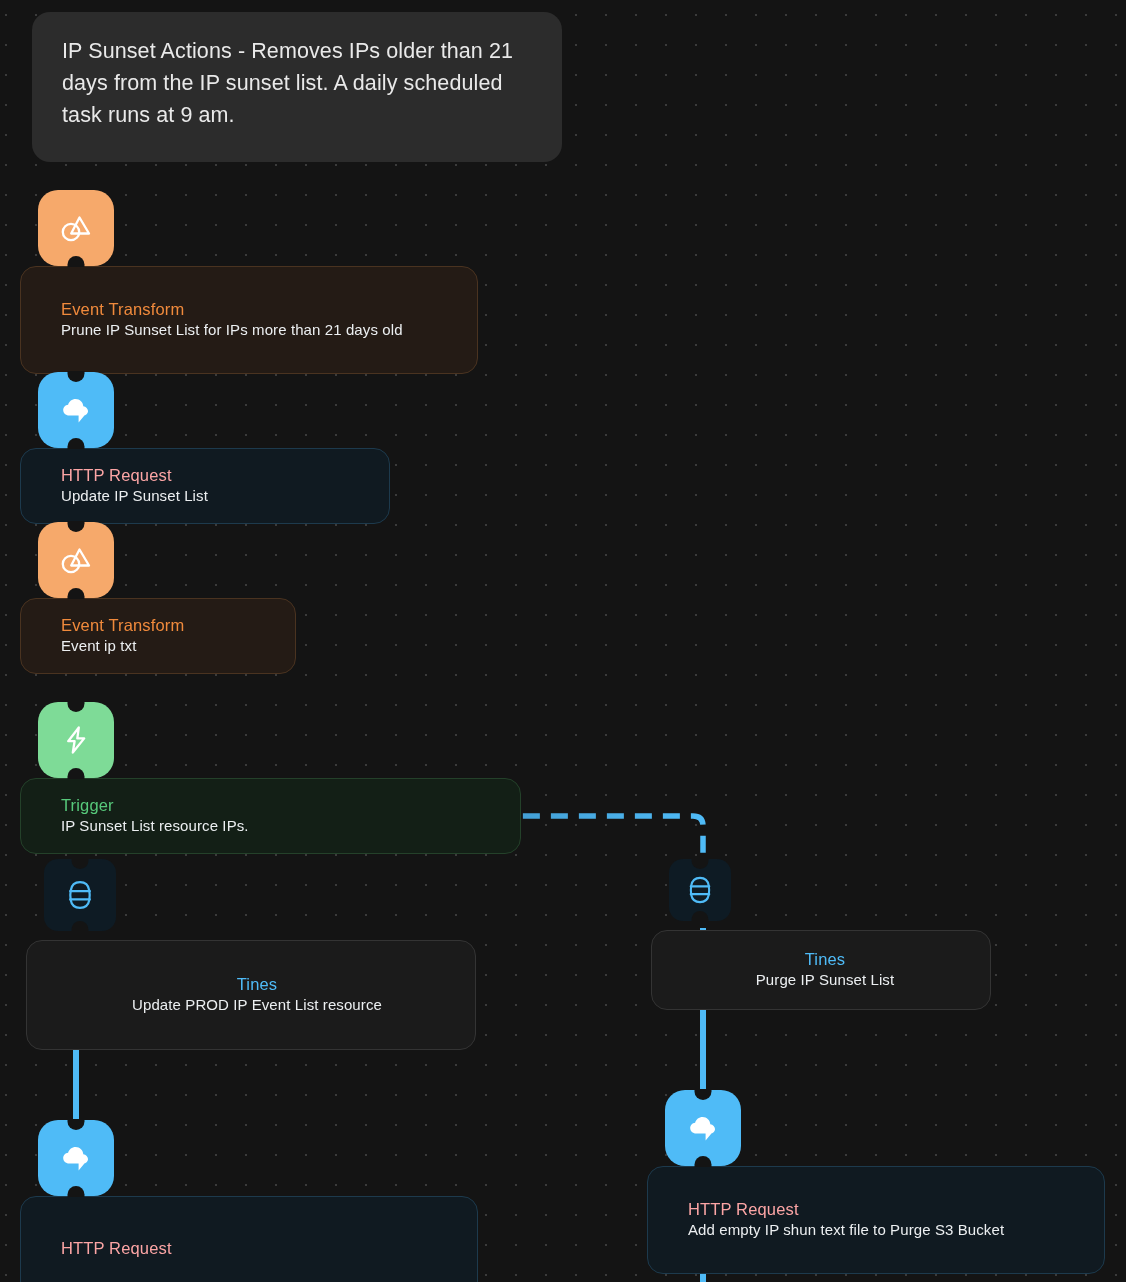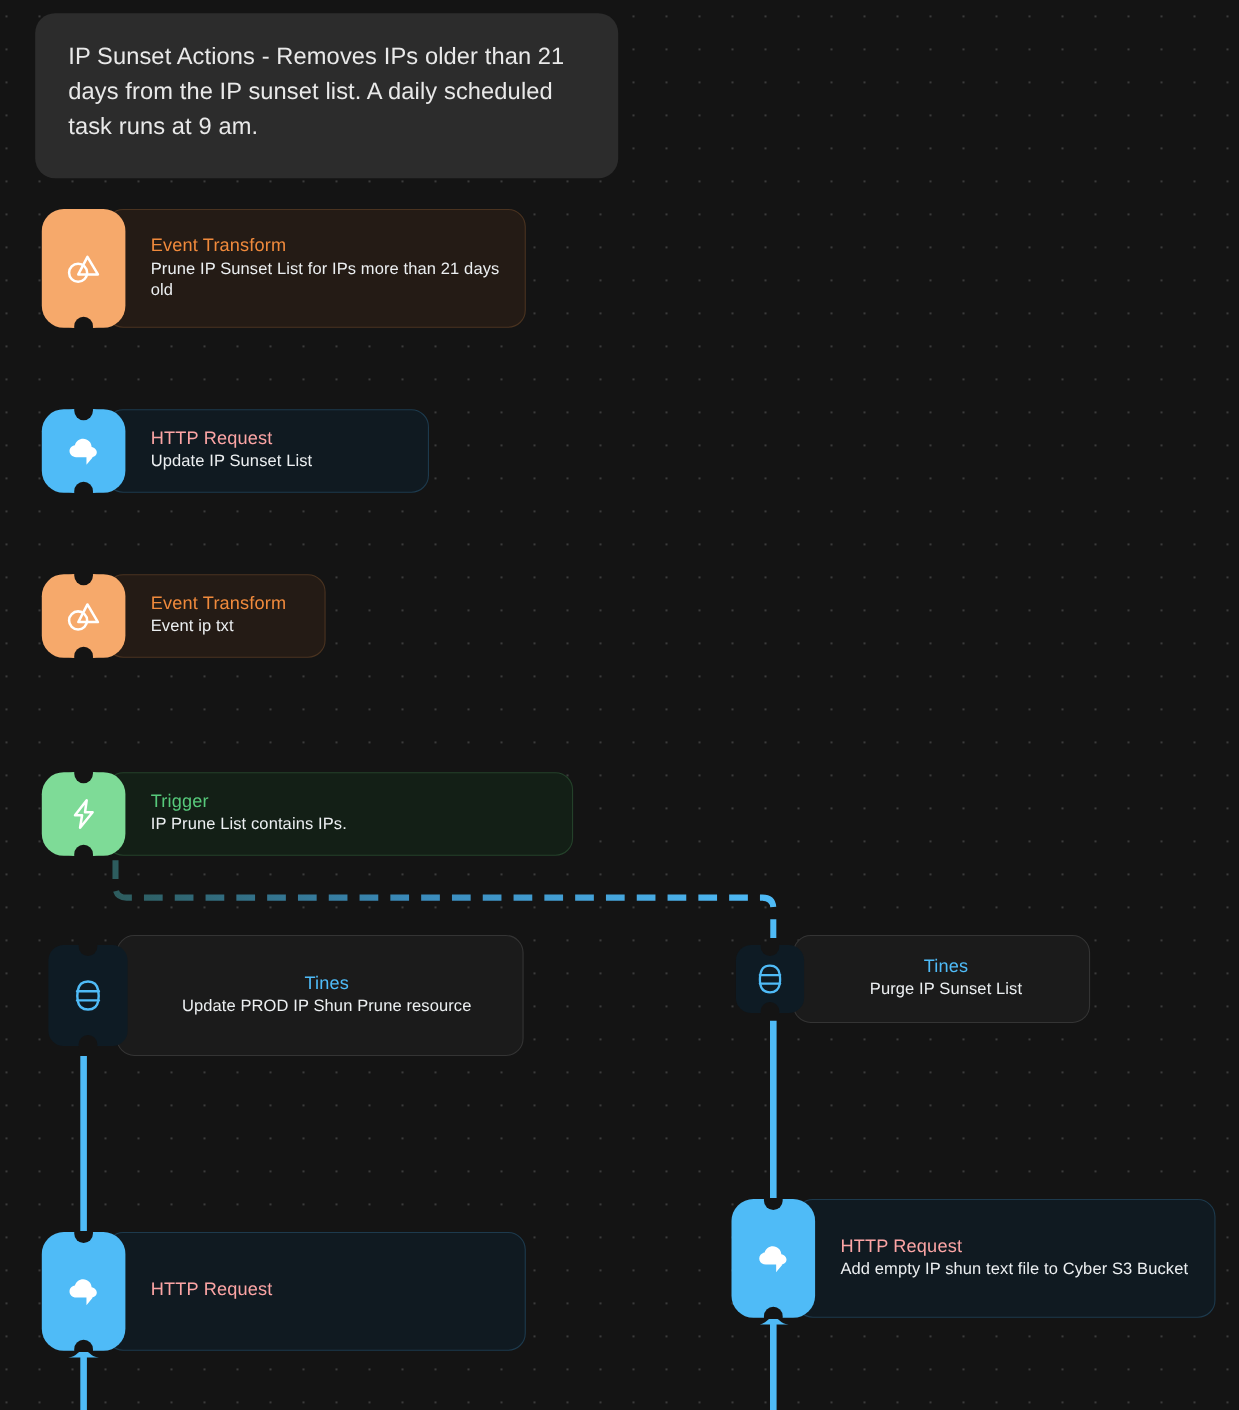--- a/index.html
+++ b/index.html
@@ -34,20 +34,21 @@
     line-height: 1.48;
     letter-spacing: .1px;
   }
 
   
   .node {
     position: absolute;
     display: flex;
     align-items: stretch;
     border-radius: 16px;
+    flex-direction: column;
   }
   .node .body {
     flex: 1;
     border-radius: 16px;
     margin-left: -18px;
     padding: 11px 22px 13px 40px;
     display: flex;
     flex-direction: column;
     justify-content: center;
     min-height: 100%;
@@ -218,37 +219,37 @@
   </div>
 
   <div class="node t-trigger" style="left:38px; top:702px; width:483px; height:76px;">
     <div class="tile">
       <svg width="40" height="40" viewBox="0 0 40 40" fill="none">
         <path d="M22.8 7.5 L12.2 21.2 H18.6 L16.8 32.5 L28.2 18.4 H21.3 Z" stroke="#ffffff" stroke-width="2.3" stroke-linejoin="round" fill="none"></path>
       </svg>
     </div>
     <div class="body">
       <div class="kind">Trigger</div>
-      <div class="title">IP Prune List contains IPs.</div>
+      <div class="title">IP Sunset List resource IPs.</div>
     </div>
   </div>
 
   <div class="node t-tines" style="left:36px; top:850px; width:440px; height:110px;">
     <div class="tile" style="width:72px; flex:0 0 72px; margin:9px 0 9px 8px; border-radius:14px;">
       <svg width="36" height="36" viewBox="0 0 36 36" fill="none">
         <path d="M18 5.2 C23.2 5.2 26.4 8.0 27.3 13.5 C27.9 17.1 27.9 19.9 27.3 23.0
                  C26.4 28.2 23.2 30.8 18 30.8 C12.8 30.8 9.6 28.2 8.7 23.0
                  C8.1 19.9 8.1 17.1 8.7 13.5 C9.6 8.0 12.8 5.2 18 5.2 Z" stroke="#4fbbf7" stroke-width="2.2" fill="none"></path>
         <path d="M8.2 14.2 H27.8" stroke="#4fbbf7" stroke-width="2.2" stroke-linecap="round"></path>
         <path d="M8.2 22.4 H27.8" stroke="#4fbbf7" stroke-width="2.2" stroke-linecap="round"></path>
       </svg>
     </div>
     <div class="body" style="margin-left:-10px; padding-left:34px;">
       <div class="kind">Tines</div>
-      <div class="title">Update PROD IP Shun Prune resource</div>
+      <div class="title">Update PROD IP Event List resource</div>
     </div>
   </div>
 
   <div class="node t-tines" style="left:661px; top:850px; width:330px; height:80px;">
     <div class="tile" style="width:62px; flex:0 0 62px; margin:9px 0 9px 8px; border-radius:14px;">
       <svg width="34" height="34" viewBox="0 0 36 36" fill="none">
         <path d="M18 5.2 C23.2 5.2 26.4 8.0 27.3 13.5 C27.9 17.1 27.9 19.9 27.3 23.0
                  C26.4 28.2 23.2 30.8 18 30.8 C12.8 30.8 9.6 28.2 8.7 23.0
                  C8.1 19.9 8.1 17.1 8.7 13.5 C9.6 8.0 12.8 5.2 18 5.2 Z" stroke="#4fbbf7" stroke-width="2.2" fill="none"></path>
         <path d="M8.2 14.2 H27.8" stroke="#4fbbf7" stroke-width="2.2" stroke-linecap="round"></path>
@@ -279,17 +280,17 @@
     <div class="tile">
       <svg width="40" height="40" viewBox="0 0 40 40" fill="none">
         <path d="M13.2 25.6 C9.6 25.6 7.2 23.1 7.2 20.1 C7.2 17.3 9.3 15.0 12.1 14.7
                  C13.0 11.3 16.0 8.9 19.6 8.9 C23.8 8.9 27.2 12.2 27.3 16.3
                  C30.0 16.7 32.0 18.9 32.0 21.1 C32.0 23.6 29.9 25.6 27.2 25.6 Z
                  M22.6 25.6 L22.6 32.5 L28.4 25.6 Z" fill="#ffffff"></path>
       </svg>
     </div>
     <div class="body">
       <div class="kind">HTTP Request</div>
-      <div class="title">Add empty IP shun text file to Cyber S3 Bucket</div>
+      <div class="title">Add empty IP shun text file to Purge S3 Bucket</div>
     </div>
   </div>
 
 </div>
 
 </body></html>

